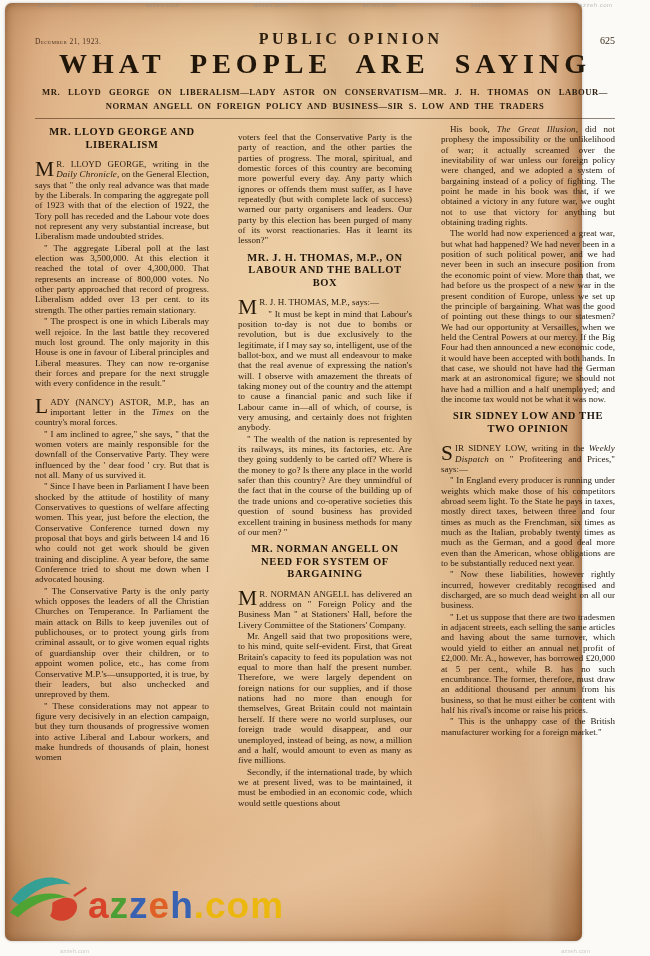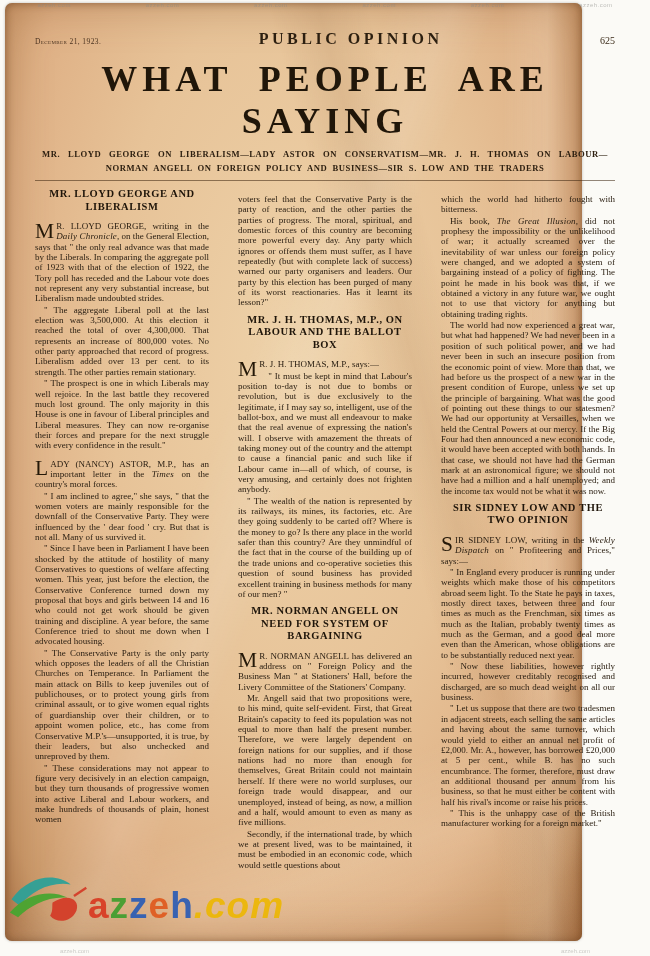--- a/index.html
+++ b/index.html
@@ -28,22 +28,22 @@
   }
   .content{position:absolute;left:30px;top:0;width:580px;}
 
   
   .mast{display:flex;align-items:baseline;justify-content:space-between;padding-top:27px;color:#342414;}
   .mast-date{font-size:7.5px;letter-spacing:.4px;font-variant:small-caps;color:#4a3категория3;color:#4a3320;}
   .mast-title{font-size:16px;font-weight:bold;letter-spacing:3.5px;color:#2c1f10;}
   .mast-page{font-size:10px;color:#3a2a18;}
 
   .headline{
-    text-align:center;font-size:36px;font-weight:bold;color:#201609;
-    letter-spacing:5px;word-spacing:13px;margin-top:10px;
+    text-align:center;font-size:28px;font-weight:bold;color:#201609;
+    letter-spacing:5px;word-spacing:13px;margin-top:0;
   }
   .subhead{
     margin:5px auto 0;width:566px;
     font-size:8.6px;font-weight:bold;color:#2e2011;
     letter-spacing:.55px;word-spacing:2.5px;line-height:14px;
     text-align:justify;text-align-last:center;
   }
   .rule{border:0;border-top:1px solid rgba(61,36,14,.55);margin:5px 0 0;}
 
   
@@ -112,21 +112,20 @@
           <h3 class="sec-head">MR. J. H. THOMAS, M.P., ON LABOUR AND THE BALLOT BOX</h3>
           <p class="para noind"><span class="dc">M</span>R. J. H. THOMAS, M.P., says:—</p>
           <p class="para">" It must be kept in mind that Labour's position to-day is not due to bombs or revolution, but is due exclusively to the legitimate, if I may say so, intelligent, use of the ballot-box, and we must all endeavour to make that the real avenue of expressing the nation's will. I observe with amazement the threats of taking money out of the country and the attempt to cause a financial panic and such like if Labour came in—all of which, of course, is very amusing, and certainly does not frighten anybody.</p>
           <p class="para">" The wealth of the nation is represented by its railways, its mines, its factories, etc. Are they going suddenly to be carted off? Where is the money to go? Is there any place in the world safer than this country? Are they unmindful of the fact that in the course of the building up of the trade unions and co-operative societies this question of sound business has provided excellent training in business methods for many of our men? "</p>
           <h3 class="sec-head">MR. NORMAN ANGELL ON NEED FOR SYSTEM OF BARGAINING</h3>
           <p class="para noind"><span class="dc">M</span>R. NORMAN ANGELL has delivered an address on " Foreign Policy and the Business Man " at Stationers' Hall, before the Livery Committee of the Stationers' Company.</p>
           <p class="para">Mr. Angell said that two propositions were, to his mind, quite self-evident. First, that Great Britain's capacity to feed its population was not equal to more than half the present number. Therefore, we were largely dependent on foreign nations for our supplies, and if those nations had no more than enough for themselves, Great Britain could not maintain herself. If there were no world surpluses, our foreign trade would disappear, and our unemployed, instead of being, as now, a million and a half, would amount to even as many as five millions.</p>
           <p class="para">Secondly, if the international trade, by which we at present lived, was to be maintained, it must be embodied in an economic code, which would settle questions about</p>
         </div>
       <div class="col" id="col2">
-          <p class="para noind">which the world had hitherto fought with bitterness.</p>
           <p class="para">His book, <i>The Great Illusion</i>, did not prophesy the impossibility or the unlikelihood of war; it actually screamed over the inevitability of war unless our foreign policy were changed, and we adopted a system of bargaining instead of a policy of fighting. The point he made in his book was that, if we obtained a victory in any future war, we ought not to use that victory for anything but obtaining trading rights.</p>
           <p class="para">The world had now experienced a great war, but what had happened? We had never been in a position of such political power, and we had never been in such an insecure position from the economic point of view. More than that, we had before us the prospect of a new war in the present condition of Europe, unless we set up the principle of bargaining. What was the good of pointing out these things to our statesmen? We had our opportunity at Versailles, when we held the Central Powers at our mercy. If the Big Four had then announced a new economic code, it would have been accepted with both hands. In that case, we should not have had the German mark at an astronomical figure; we should not have had a million and a half unemployed; and the income tax would not be what it was now.</p>
           <h3 class="sec-head">SIR SIDNEY LOW AND THE TWO OPINION</h3>
           <p class="para noind"><span class="dc">S</span>IR SIDNEY LOW, writing in the <i>Weekly Dispatch</i> on " Profiteering and Prices," says:—</p>
           <p class="para">" In England every producer is running under weights which make those of his competitors abroad seem light. To the State he pays in taxes, mostly direct taxes, between three and four times as much as the Frenchman, six times as much as the Italian, probably twenty times as much as the German, and a good deal more even than the American, whose obligations are to be substantially reduced next year.</p>
           <p class="para">" Now these liabilities, however rightly incurred, however creditably recognised and discharged, are so much dead weight on all our business.</p>
           <p class="para">" Let us suppose that there are two tradesmen in adjacent streets, each selling the same articles and having about the same turnover, which would yield to either an annual net profit of £2,000. Mr. A., however, has borrowed £20,000 at 5 per cent., while B. has no such encumbrance. The former, therefore, must draw an additional thousand per annum from his business, so that he must either be content with half his rival's income or raise his prices.</p>
           <p class="para">" This is the unhappy case of the British manufacturer working for a foreign market."</p>
         </div>
     </div>
@@ -146,14 +145,14 @@
     <span>azzeh.com</span>
   </div>
 
 <div class="brandmark">
   <svg width="84" height="74" viewBox="0 0 100 90" id="bird-svg">
     <path id="wing1" d="M8 38 C30 8, 62 6, 80 20 C56 16, 32 28, 18 46 Z" fill="#2aa198"></path>
     <path id="wing2" d="M6 54 C26 30, 58 26, 76 36 C52 34, 30 46, 16 60 Z" fill="#45a62f"></path>
     <path id="bodyp" d="M58 42 C76 30, 92 38, 87 52 C81 66, 63 68, 55 58 C59 52, 57 46, 58 42 Z" fill="#d43a26"></path>
     <path id="beak" d="M84 34 L99 24" stroke-width="3" fill="none" stroke="#d43a26"></path>
   </svg>
-  <div class="brand-text" id="brand-text"><span style="color: rgb(217, 58, 34);">a</span><span style="color: rgb(63, 158, 46);">z</span><span style="color: rgb(43, 92, 181);">z</span><span style="color: rgb(224, 90, 30);">e</span><span style="color: rgb(43, 92, 181);">h</span><span style="color: rgb(237, 183, 4); font-style: italic;">.com</span></div>
+  <div class="brand-text" id="brand-text"><span style="color: rgb(217, 58, 34);">a</span><span style="color: rgb(63, 158, 46);">z</span><span style="color: rgb(43, 92, 181);">z</span><span style="color: rgb(224, 90, 30);">e</span><span style="color: rgb(43, 92, 181);">h</span><span style="color: rgb(237, 183, 4);">.com</span></div>
 </div>
 
 </body></html>

